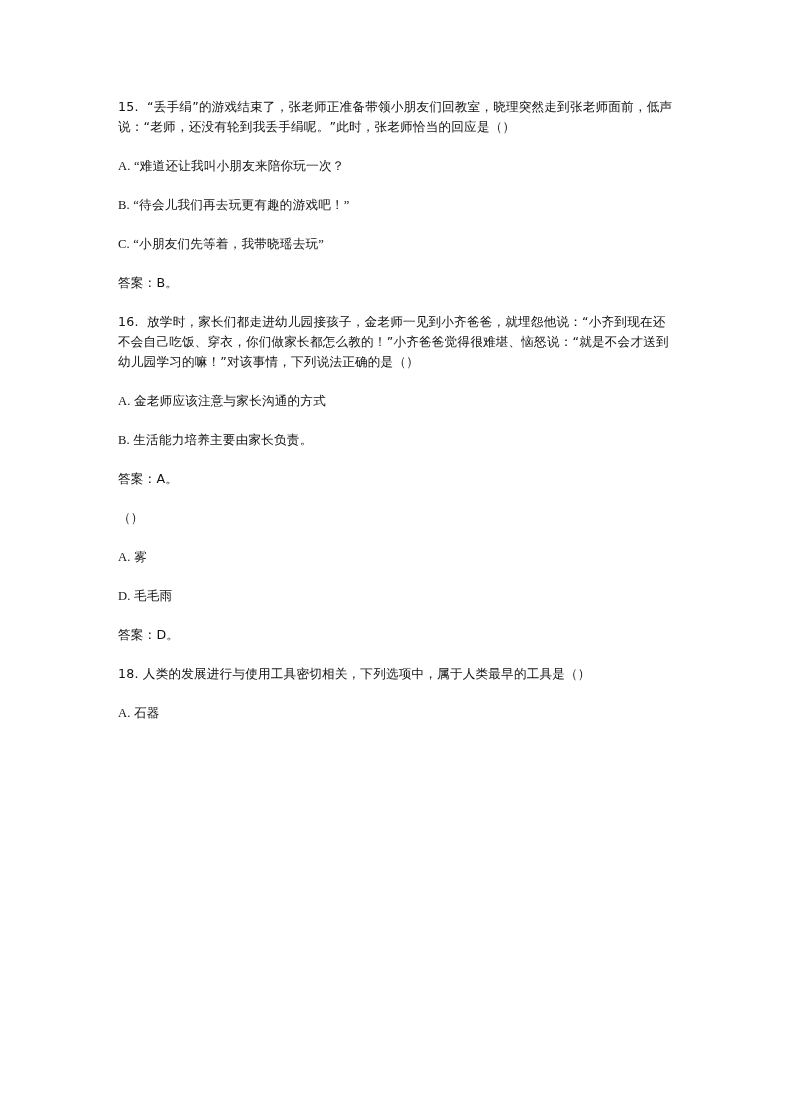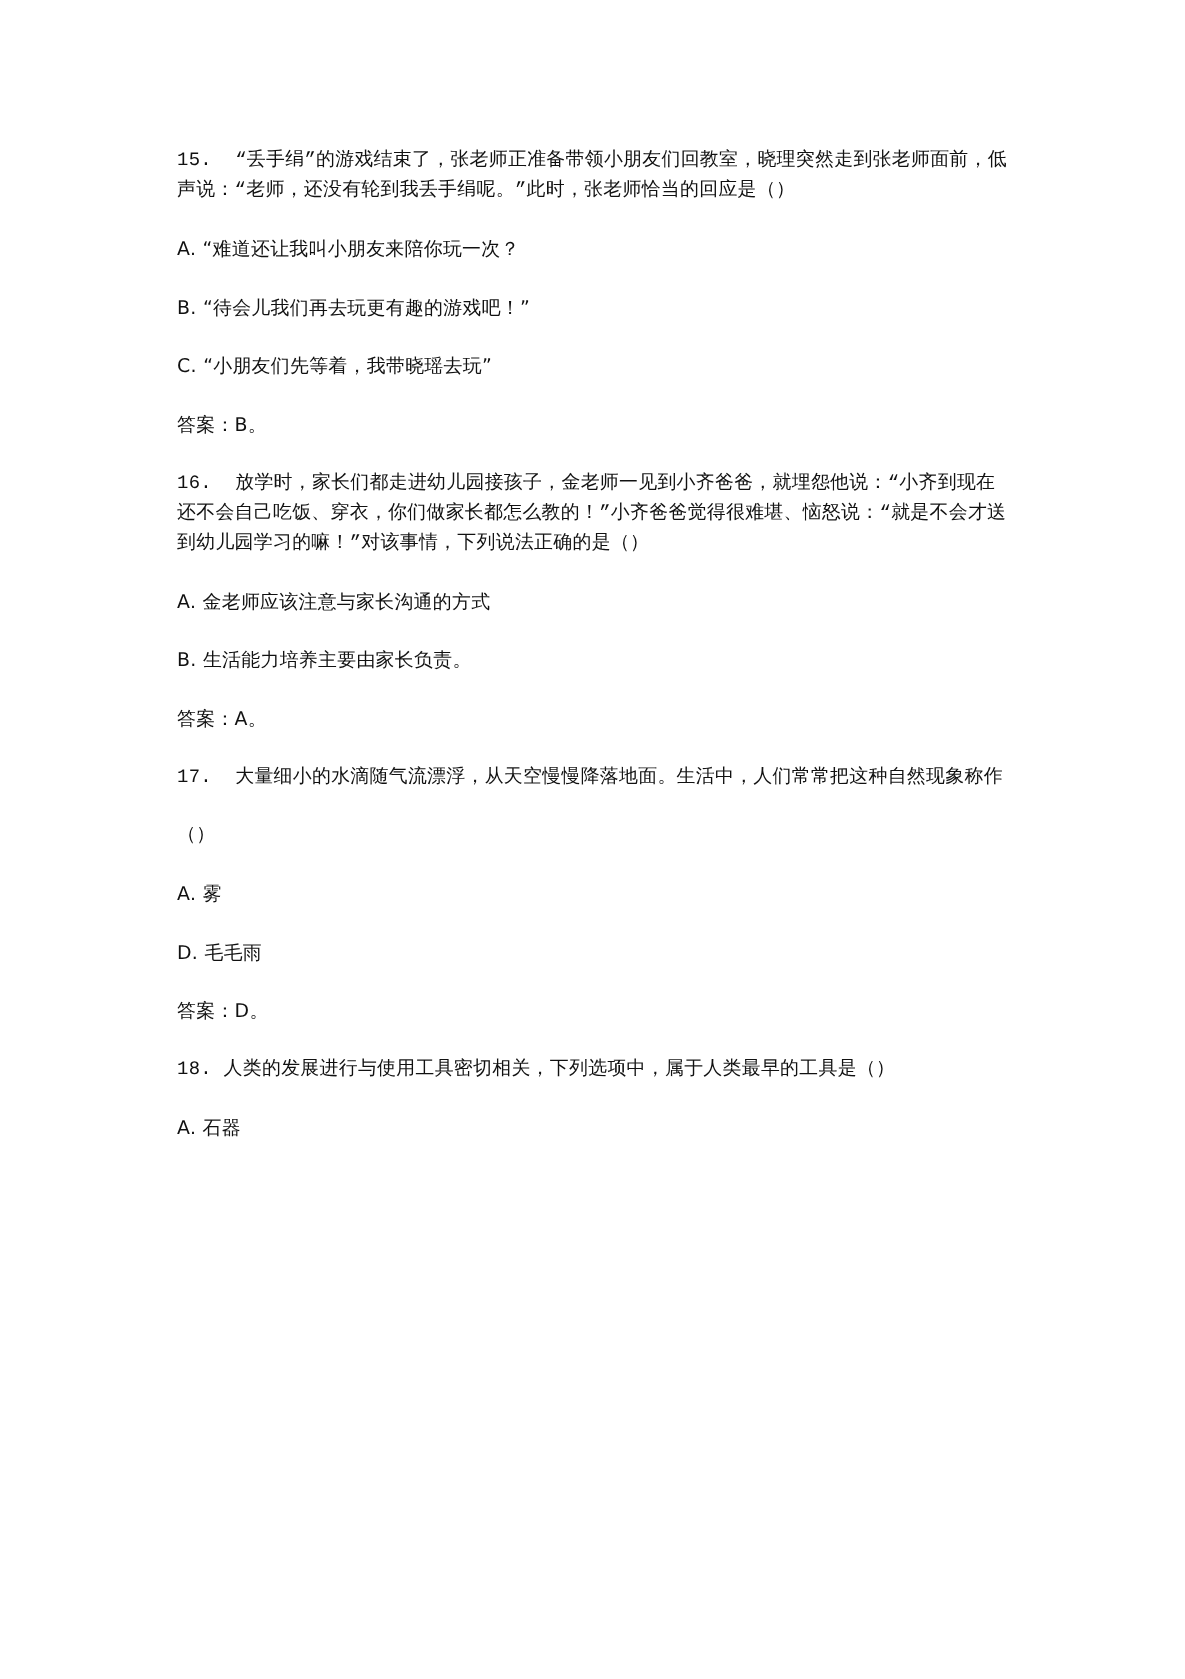--- a/index.html
+++ b/index.html
@@ -1,21 +1,21 @@
 <!DOCTYPE html>
 <html><head>
 <meta charset="utf-8">
 <style>
   html, body { margin: 0; padding: 0; background: #ffffff; }
   body { width: 790px; height: 1119px; position: relative; overflow: hidden;
          font-family: "DejaVu Sans", "Liberation Sans", sans-serif; color: #111; }
   .page { position: absolute; left: 118px; top: 97px; width: 556px; }
   .para { font-size: 12.6px; line-height: 20px; margin: 0; white-space: normal; letter-spacing: 0.2px; }
-  .q { margin-bottom: 19px; font-family: Liberation Mono, monospace; }
-  .opt { margin-bottom: 19px; }
+  .q { margin-bottom: 19px; }
+  .opt { margin-bottom: 19px; font-family: Liberation Serif, serif; }
   .ans { margin-bottom: 19px; }
 </style>
 </head>
 <body>
 
 <div class="page">
 
   <p class="para q">
     <span>15.</span>&nbsp;&nbsp;<span>“丢手绢”的游戏结束了，张老师正准备带领小朋友们回教室，晓理突然走到张老师面前，低声说：“老师，还没有轮到我丢手绢呢。”此时，张老师恰当的回应是（）</span>
   </p>
@@ -24,23 +24,20 @@
   <p class="para opt"><span>C.</span> <span>“小朋友们先等着，我带晓瑶去玩”</span></p>
   <p class="para ans">答案：B。</p>
 
   <p class="para q">
     <span>16.</span>&nbsp;&nbsp;<span>放学时，家长们都走进幼儿园接孩子，金老师一见到小齐爸爸，就埋怨他说：“小齐到现在还不会自己吃饭、穿衣，你们做家长都怎么教的！”小齐爸爸觉得很难堪、恼怒说：“就是不会才送到幼儿园学习的嘛！”对该事情，下列说法正确的是（）</span>
   </p>
   <p class="para opt"><span>A.</span> <span>金老师应该注意与家长沟通的方式</span></p>
   <p class="para opt"><span>B.</span> <span>生活能力培养主要由家长负责。</span></p>
   <p class="para ans">答案：A。</p>
 
-  <p class="para q">
-    <span>17.</span>&nbsp;&nbsp;<span>大量细小的水滴随气流漂浮，从天空慢慢降落地面。生活中，人们常常把这种自然现象称作</span>
-  </p>
   <p class="para q">（）</p>
   <p class="para opt"><span>A.</span> <span>雾</span></p>
   <p class="para opt"><span>D.</span> <span>毛毛雨</span></p>
   <p class="para ans">答案：D。</p>
 
   <p class="para q">
     <span>18.</span>&nbsp;<span>人类的发展进行与使用工具密切相关，下列选项中，属于人类最早的工具是（）</span>
   </p>
   <p class="para opt"><span>A.</span> <span>石器</span></p>
 

